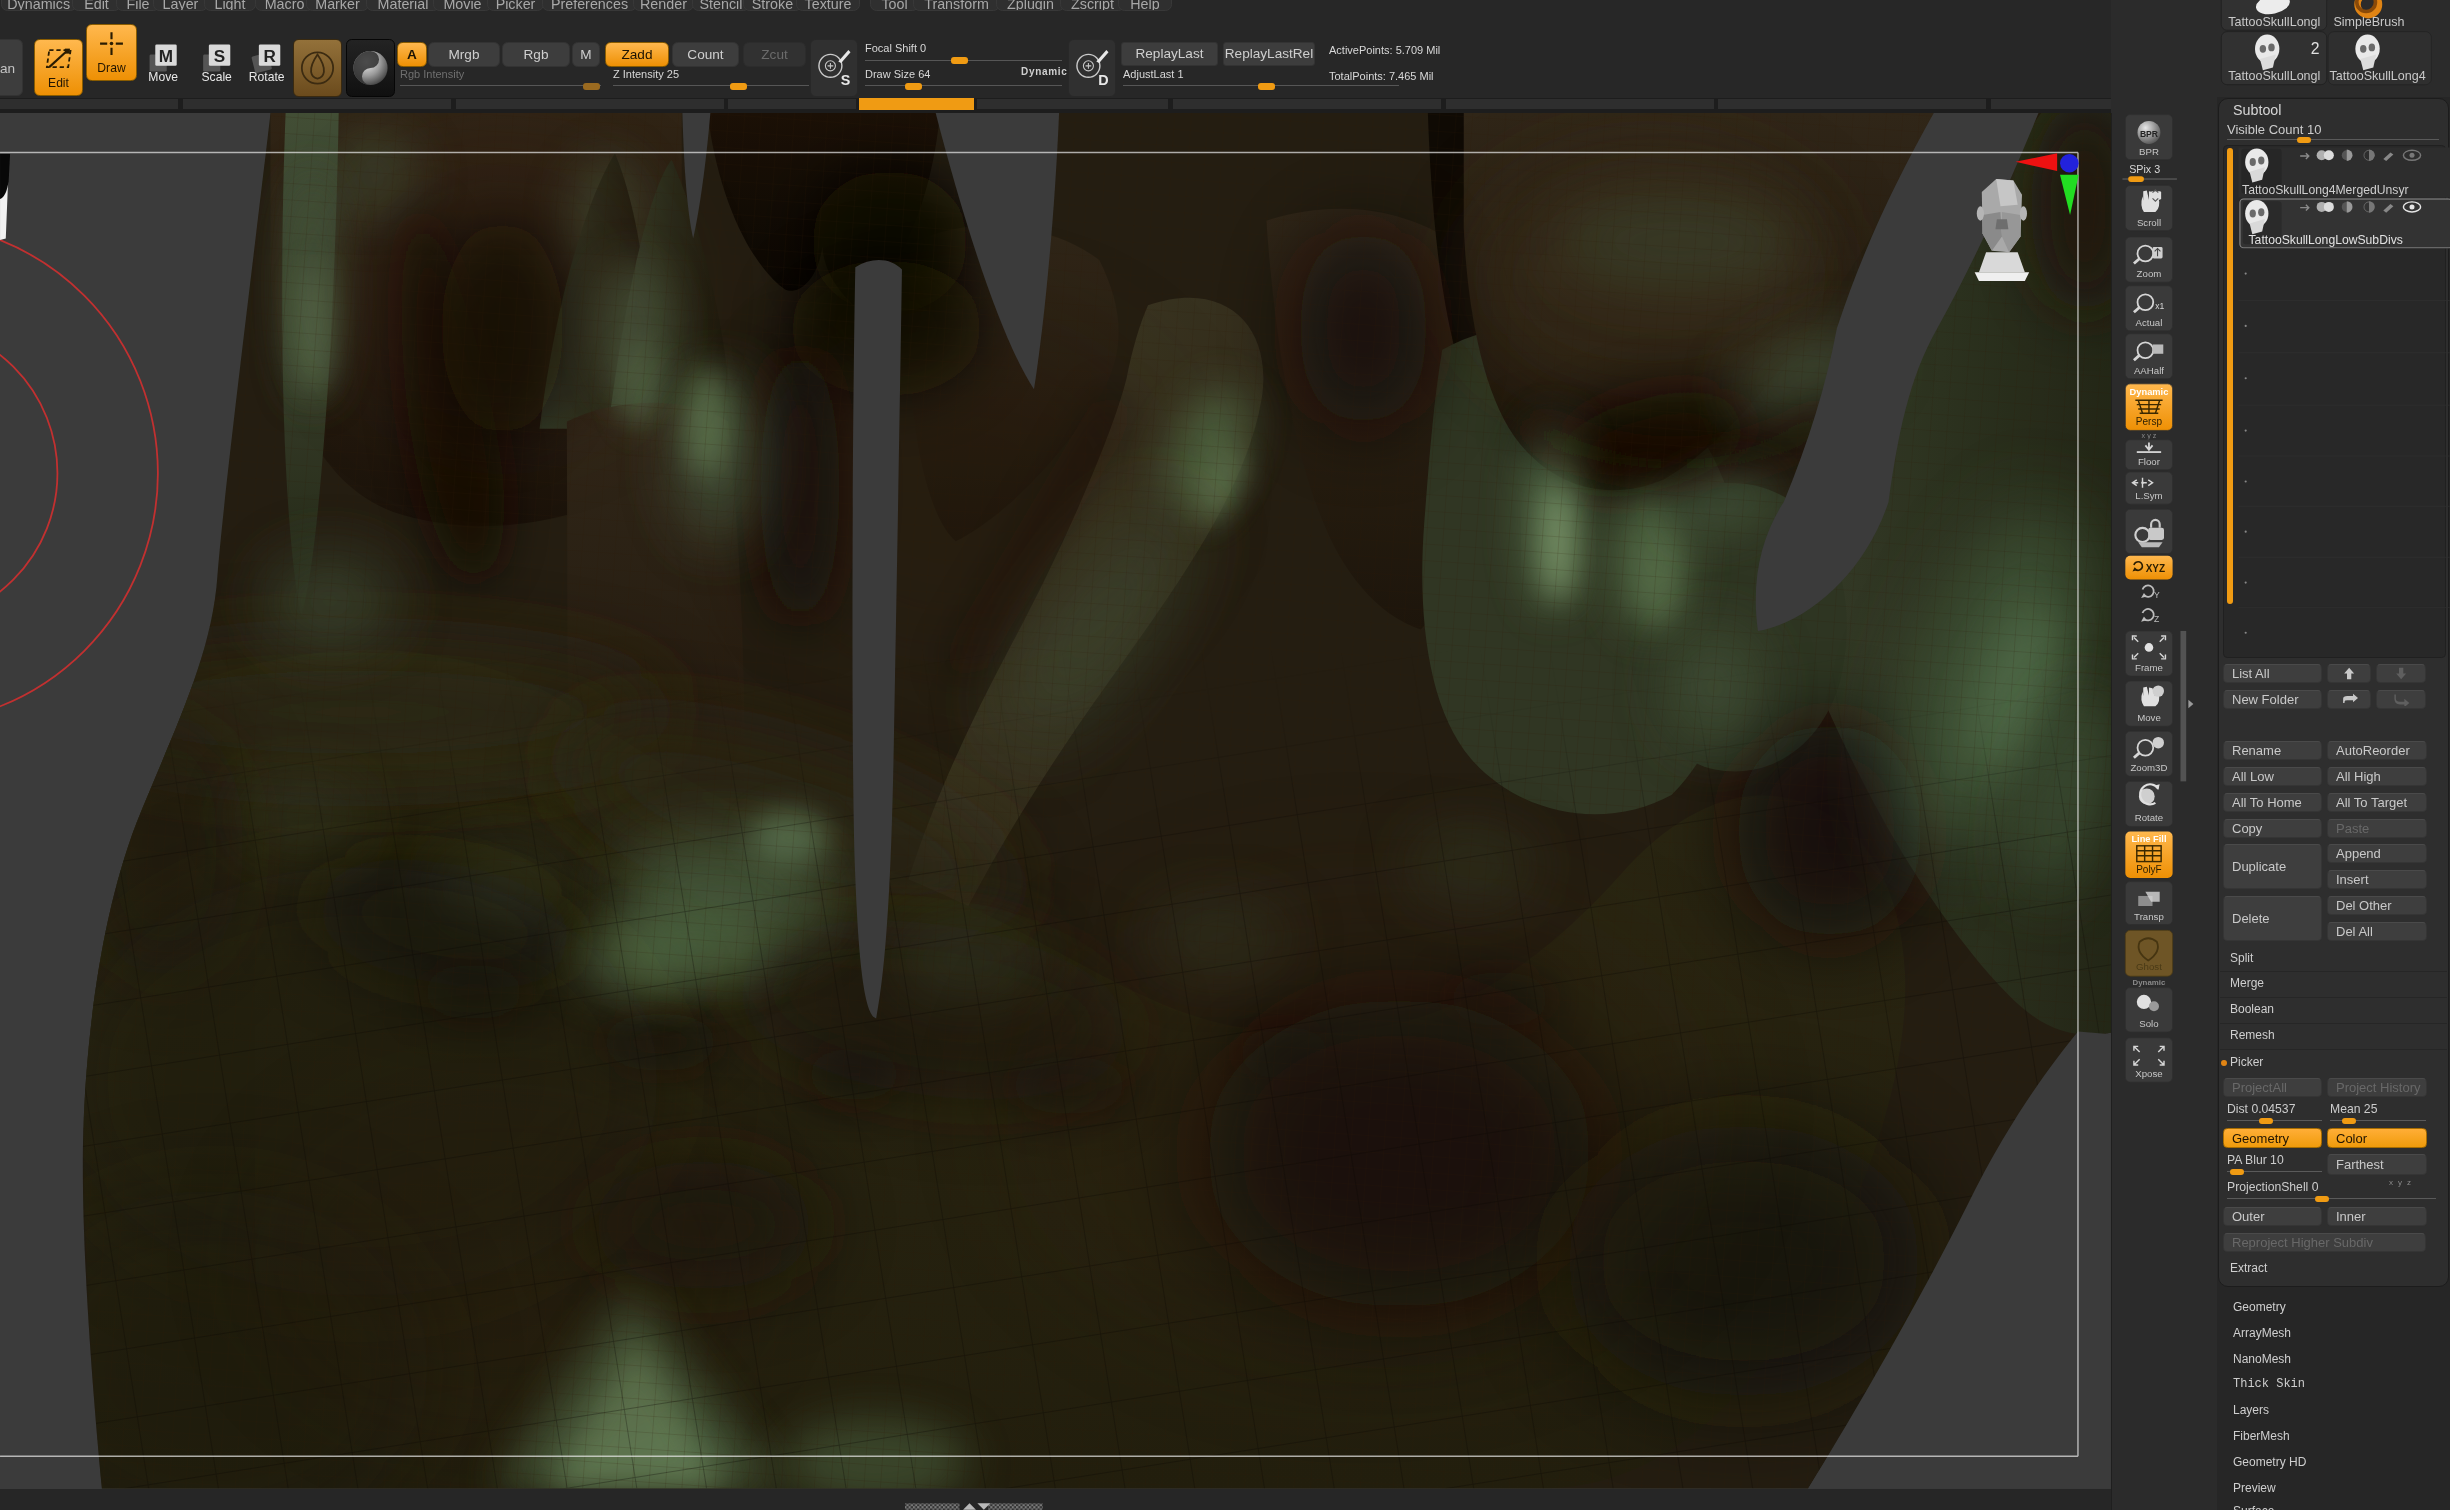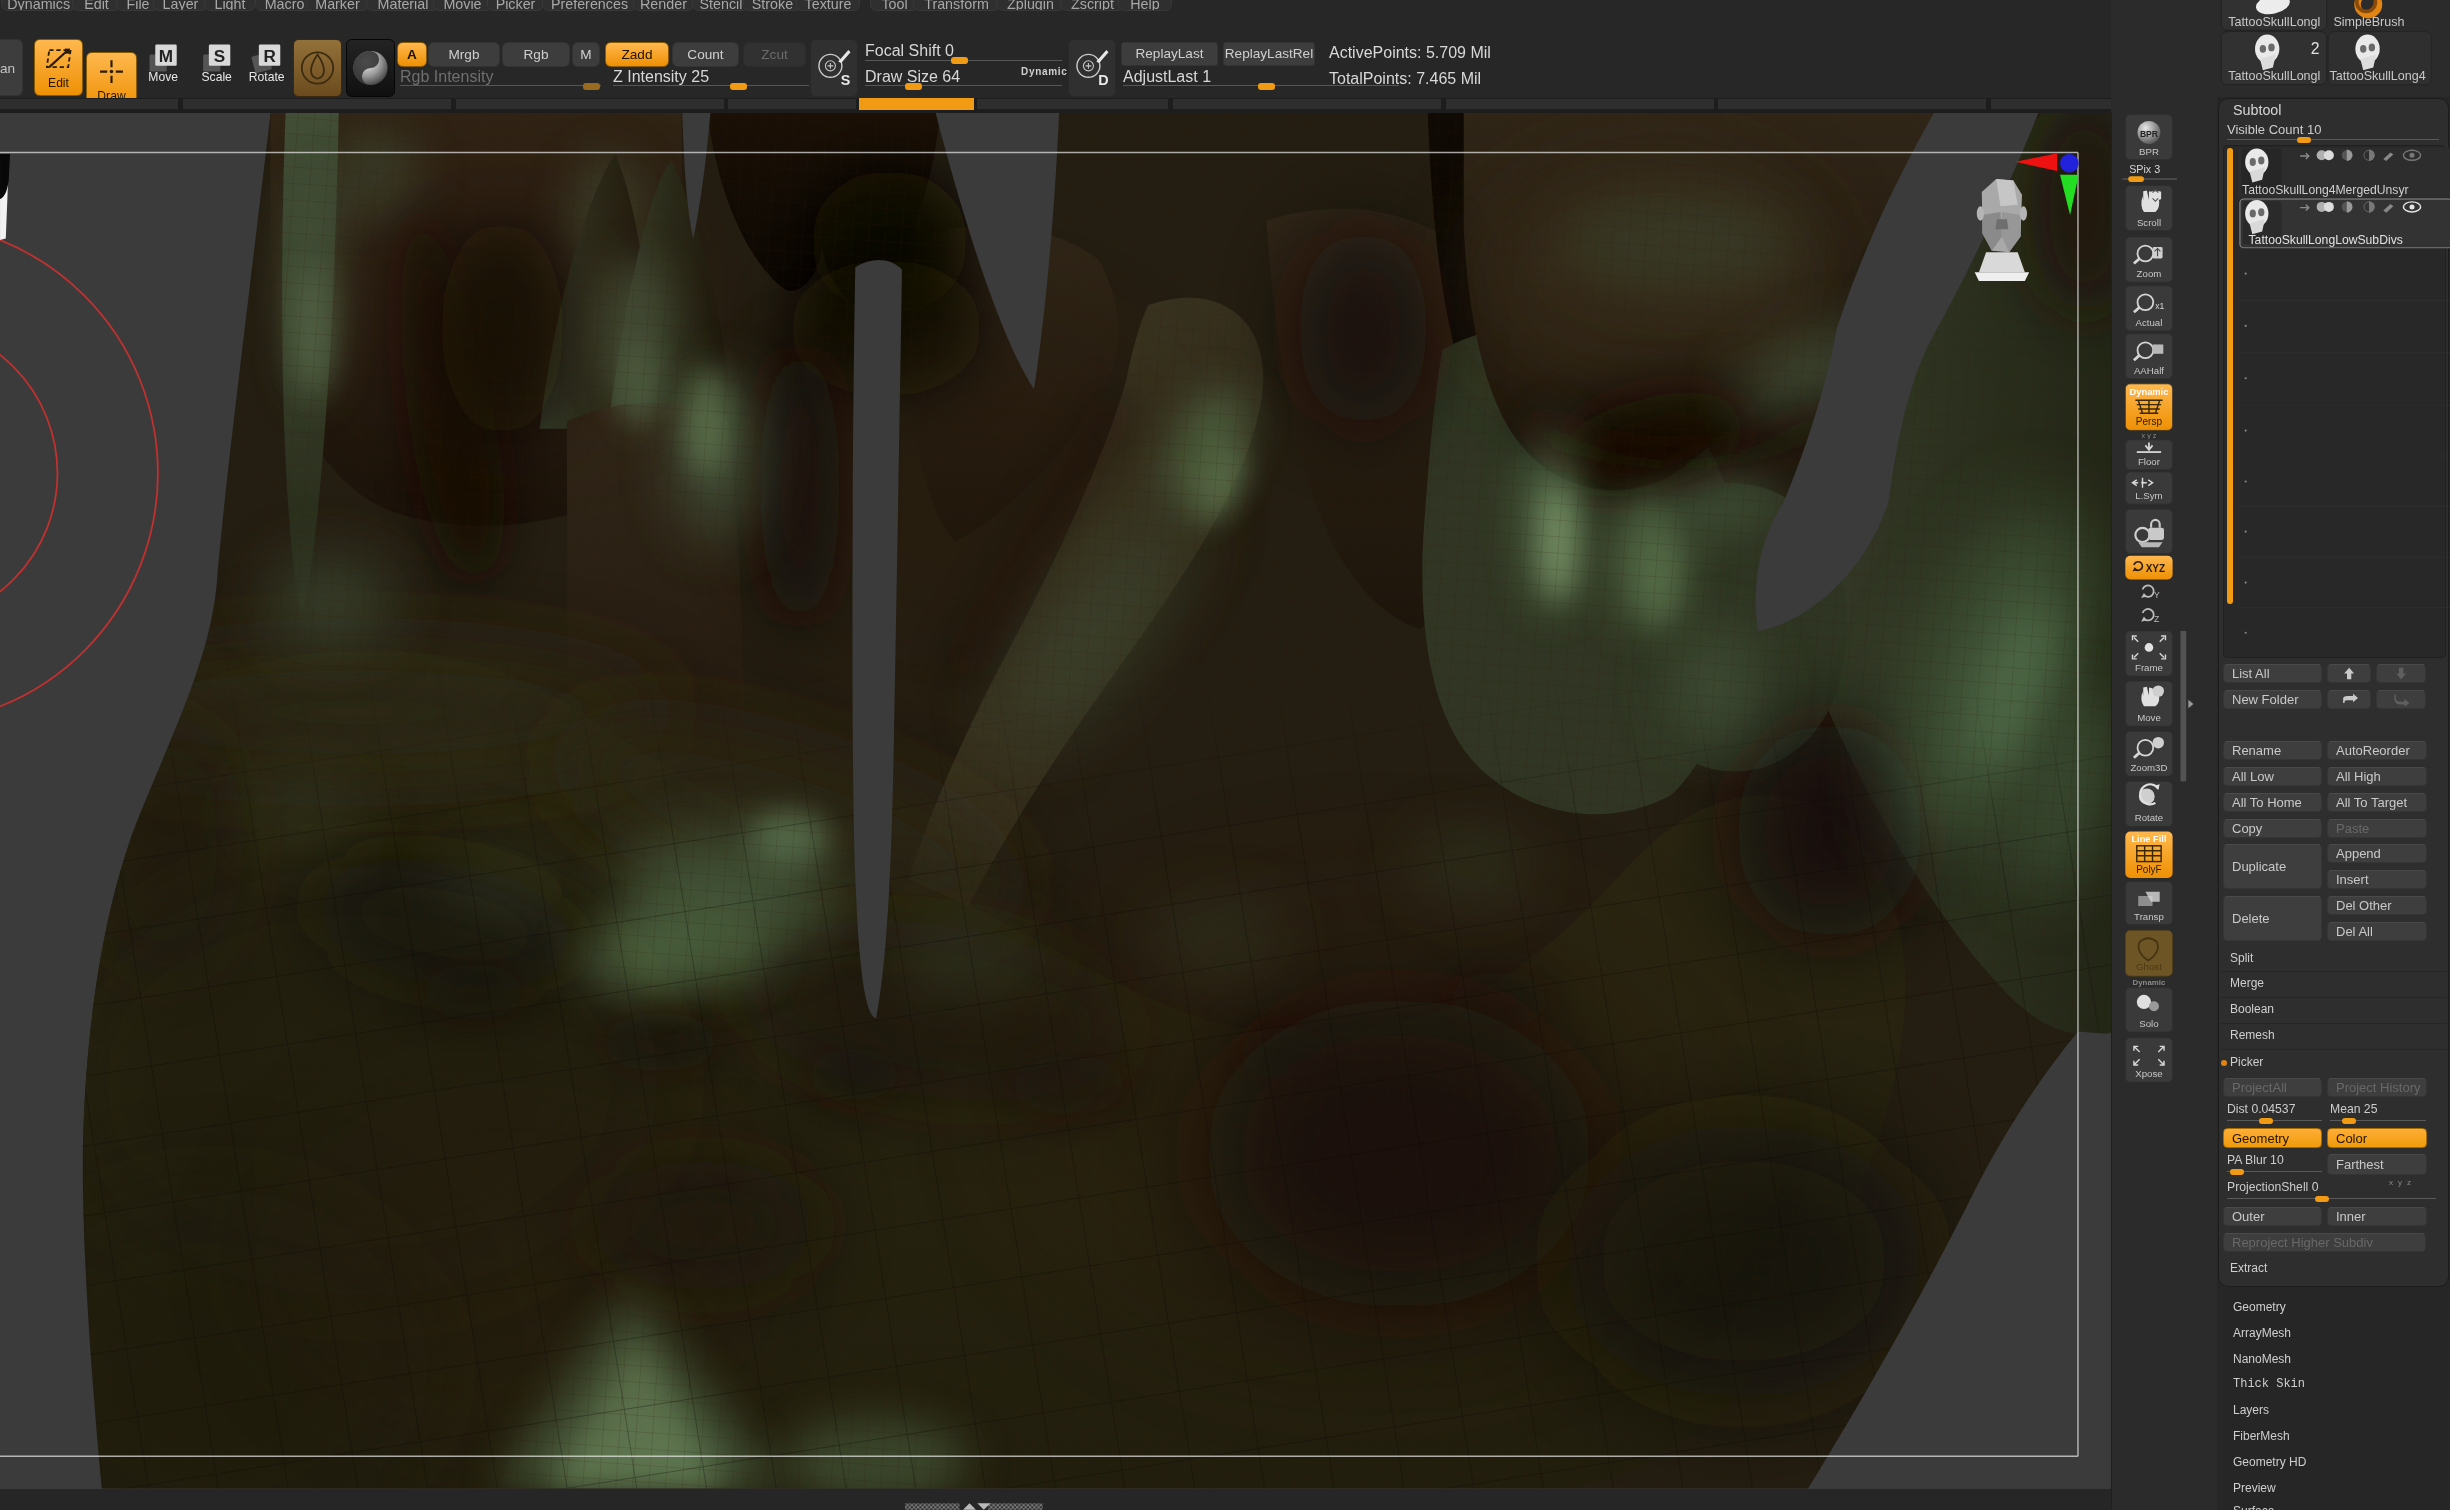--- a/index.html
+++ b/index.html
@@ -7,21 +7,21 @@
        font-family:"Liberation Sans", sans-serif;background:#272727;}
   .abs{position:absolute;}
   
   .menu{position:absolute;top:-14.3px;height:23px;background:#2f2f2f;border:0.7px solid #383838;
         border-radius:6.5px;color:#a8a8a8;font-size:14.3px;line-height:34px;text-align:center;overflow:hidden;}
   
   .tb{position:absolute;border-radius:5.7px;}
   .obtn{background:linear-gradient(#ffb84e,#ee9004);border:0.7px solid #8a5c00;color:#1d1303;}
   .dbtn{background:#3d3d3d;border:0.7px solid #333;color:#cfcfcf;}
   .txtc{display:flex;align-items:center;justify-content:center;font-size:13.6px;}
-  .slbl{position:absolute;font-size:16px;color:#d8d8d8;white-space:nowrap;}
+  .slbl{position:absolute;font-size:11px;color:#d8d8d8;white-space:nowrap;}
   .slbl.gray{color:#6f6f6f;}
   .track{position:absolute;height:1.4px;background:#565656;}
   .knob{position:absolute;width:17px;height:6.5px;border-radius:2.9px;background:#f09b13;}
   .knob.dull{background:#9a6a20;}
   
   .pbtn{position:absolute;background:#3e3e3e;border:0.7px solid #353535;border-top-color:#4a4a4a;
         border-radius:4.3px;color:#c9c9c9;font-size:13px;display:flex;align-items:center;justify-content:flex-start;padding-left:8px;box-sizing:border-box;}
   .pbtn.cc{justify-content:center;padding-left:0;}
   .pbtn.gr{color:#686868;}
   .pbtn.org{background:linear-gradient(#ffae37,#f09b0b);border-color:#a86d00;color:#201402;}
@@ -60,21 +60,21 @@
 
   <div class="tb obtn" style="left:34px;top:39px;width:47px;height:55px;">
     <svg width="47" height="55" viewBox="0 0 66 77">
       <rect x="17" y="14" width="30" height="24" fill="none" stroke="#2a1c02" stroke-width="2.5" stroke-dasharray="6 4" transform="skewX(-8) translate(5 0)"></rect>
       <rect x="42" y="12" width="7" height="7" fill="#2a1c02"></rect>
       <path d="M20 38 L44 16" stroke="#2a1c02" stroke-width="3"></path>
       <text x="33" y="66" font-size="17" fill="#221502" text-anchor="middle" font-family="Liberation Sans">Edit</text>
     </svg>
   </div>
 
-  <div class="tb obtn" style="left:86px;top:52px;width:49px;height:55px;">
+  <div class="tb obtn" style="left:86px;top:24px;width:49px;height:55px;">
     <svg width="49" height="55" viewBox="0 0 68 77">
       <g stroke="#2a1c02" stroke-width="3">
         <path d="M34 10 v10 M34 32 v10 M18 26 h10 M40 26 h10"></path>
       </g>
       <circle cx="34" cy="26" r="2.5" fill="#2a1c02"></circle>
       <text x="34" y="66" font-size="17" fill="#221502" text-anchor="middle" font-family="Liberation Sans">Draw</text>
     </svg>
   </div>
 
   <div class="abs" style="left:148px;top:43px;">

